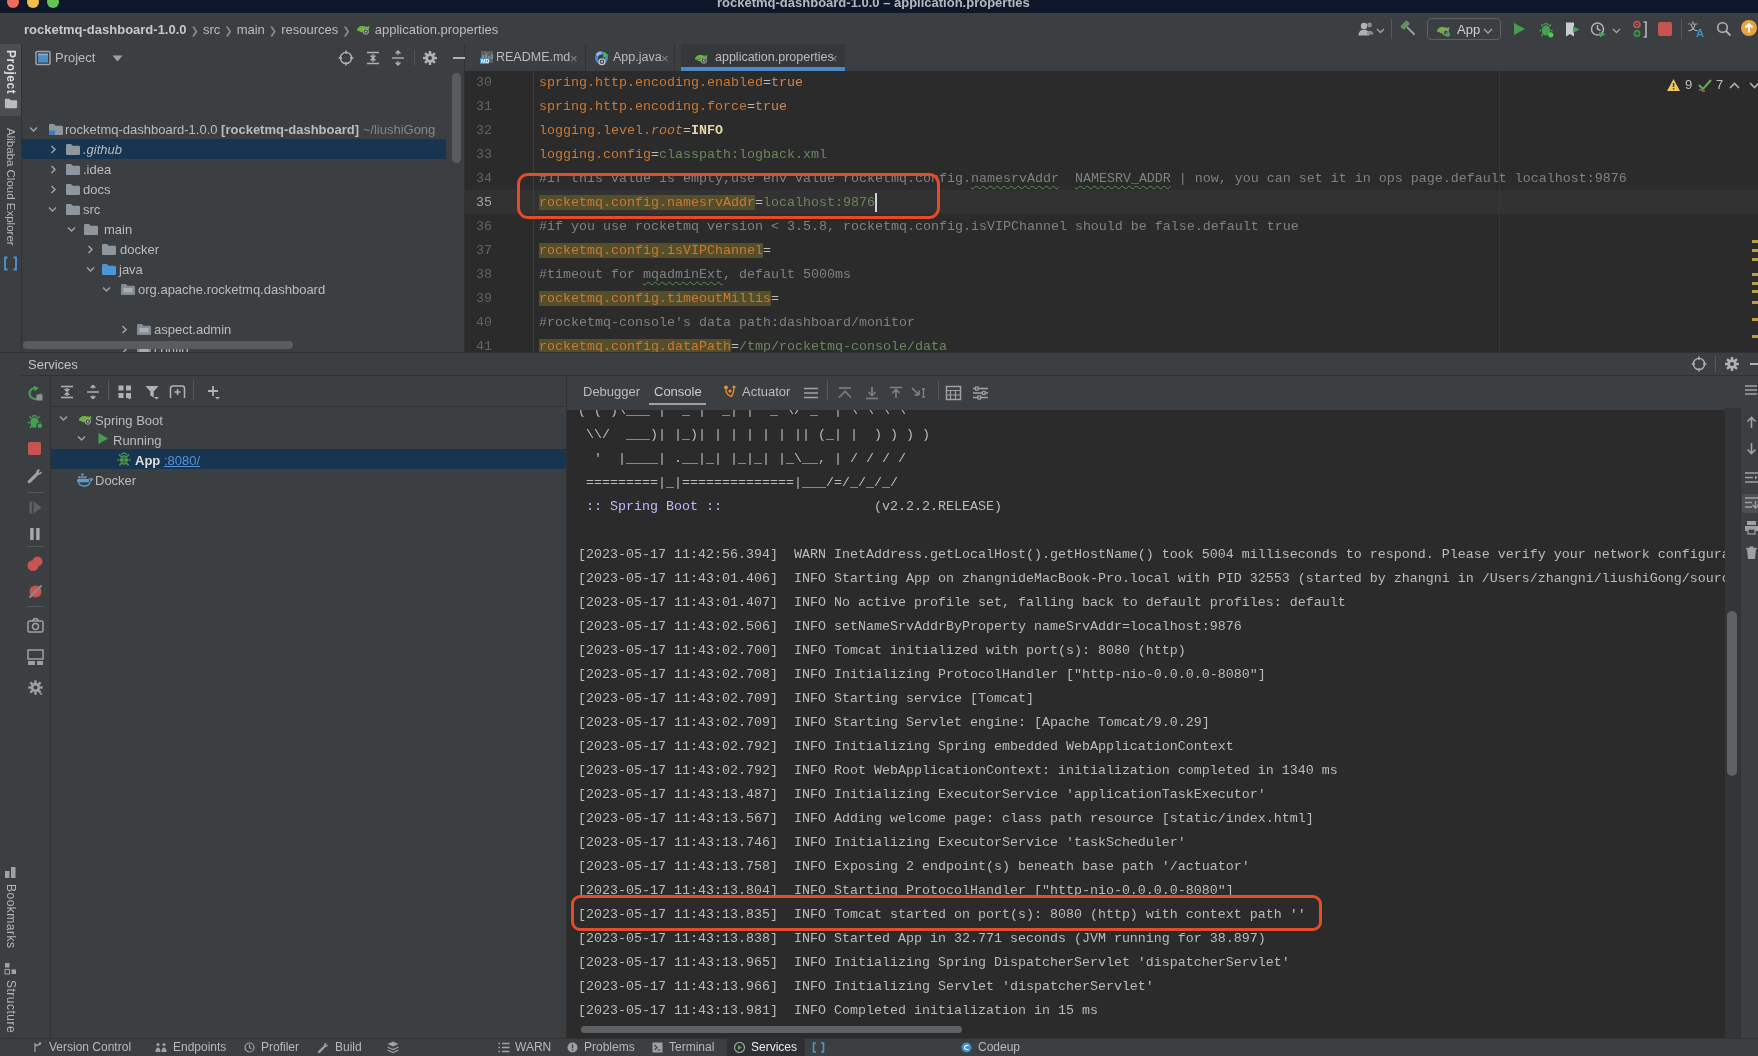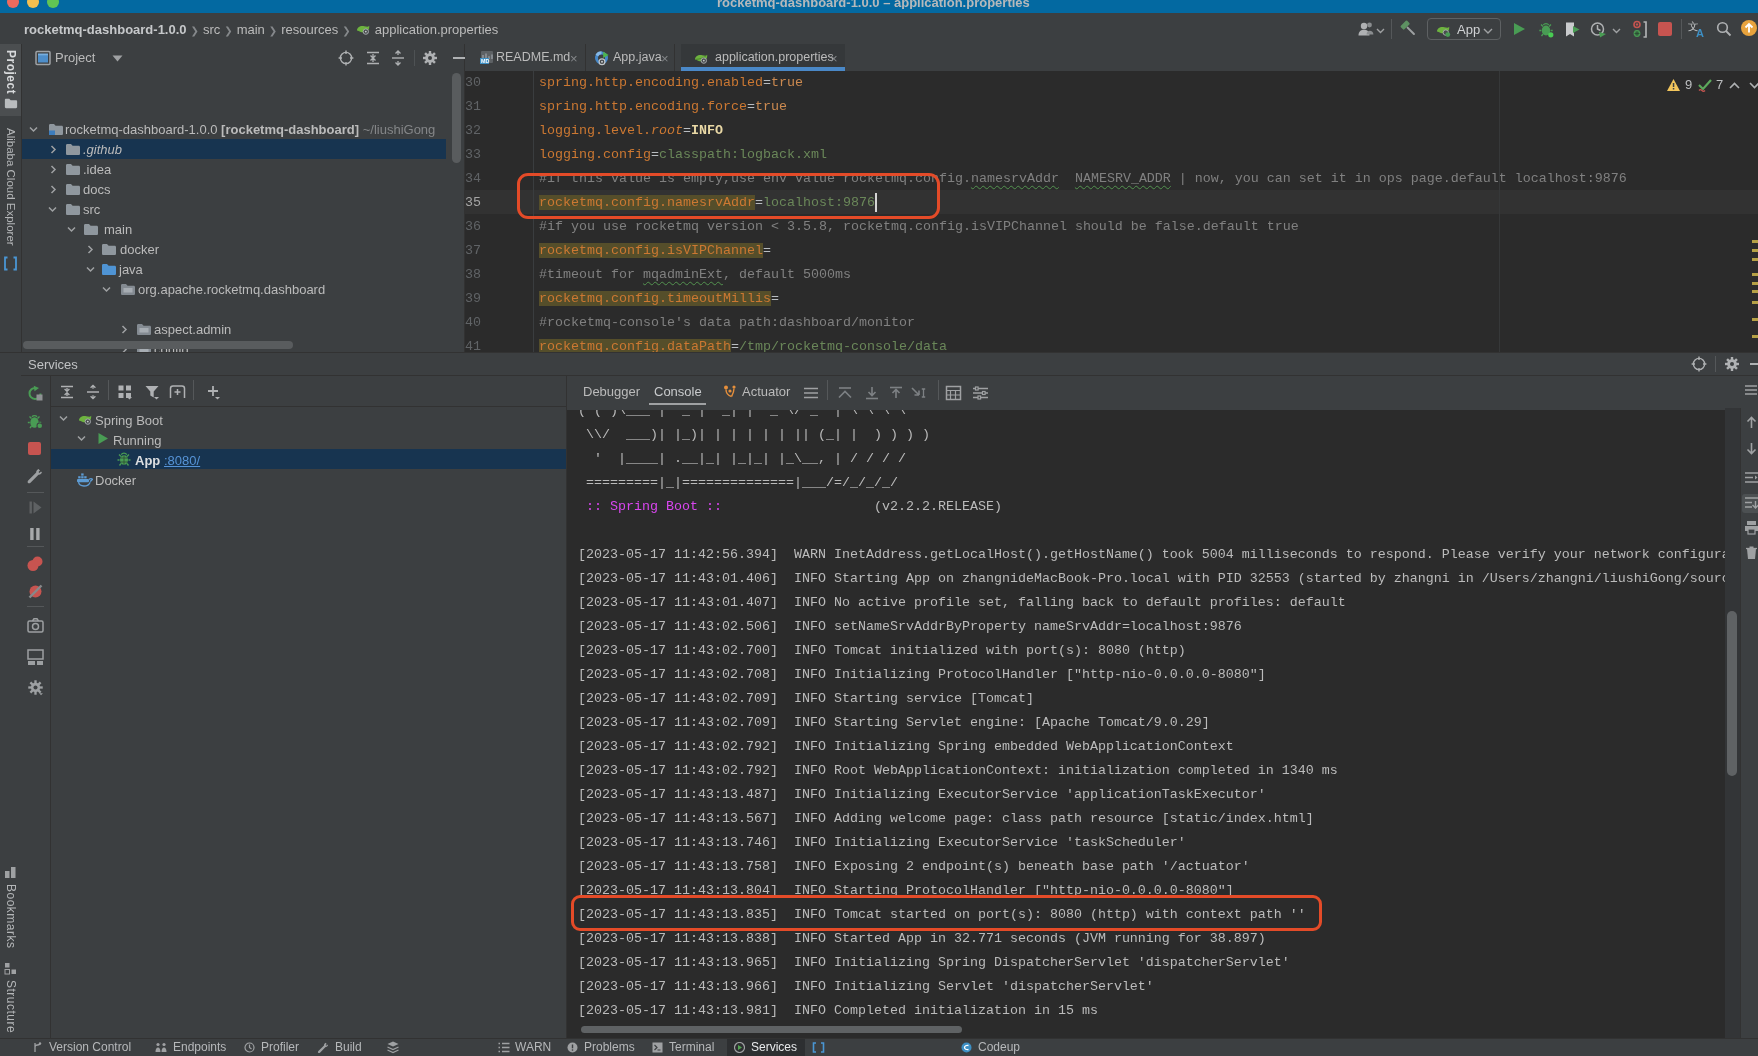--- a/index.html
+++ b/index.html
@@ -25,21 +25,21 @@
   .vg { color:#6a8759; }
   .vi { color:#e9d8a5; font-weight:bold; }
   .c { color:#808080; }
   .hl { background:#554e2a; }
   .wavy { text-decoration:underline wavy #53924f 1px; text-underline-offset:3px; }
 </style>
 </head>
 <body>
 <div id="app">
 
-  <div class="abs chrome" style="left:0; top:0; width:1758px; height:13px; background:#0369a1;">
+  <div class="abs chrome" style="left:0; top:0; width:1758px; height:13px; background:#0f172a;">
     <div class="abs" style="left:7px; top:-4px; width:12px; height:12px; border-radius:6px; background:#ed6a5e;"></div>
     <div class="abs" style="left:27px; top:-4px; width:12px; height:12px; border-radius:6px; background:#f4bf4f;"></div>
     <div class="abs" style="left:47px; top:-4px; width:12px; height:12px; border-radius:6px; background:#61c454;"></div>
     <div class="abs" style="left:717px; top:-7px; width:450px; height:16px; overflow:hidden;">
       <span class="ui" style="font-weight:bold; color:#b6b9bb;">rocketmq-dashboard-1.0.0 – application.properties</span>
     </div>
   </div>
 
   <div class="abs chrome" style="left:0; top:13px; width:1758px; height:31px;"></div>
   <div class="sep-h" style="left:0; top:44px; width:1758px;"></div>
@@ -354,21 +354,21 @@
       <span class="lbl" style="left:34px;">application.properties</span>
       <span class="x" style="left:149px;">×</span>
       <div class="abs" style="left:0; bottom:0; width:164px; height:4px; background:#4a88c7;"></div>
     </div>
   </div>
 
   <div id="editor" class="abs" style="left:465px; top:71px; width:1293px; height:281px; background:#2b2b2b; overflow:hidden;">
     <div class="abs" style="left:0; top:119px; width:1293px; height:24px; background:#323232;"></div>
     <div class="abs" style="left:68px; top:0; width:1px; height:281px; background:#3a3d3f;"></div>
     <div class="abs" style="left:1034px; top:0; width:1px; height:281px; background:#363839;"></div>
-    <pre class="abs mono" style="left:0; top:0; width:27px; color:#606366;">30
+    <pre class="abs mono" style="left:0; top:0; width:27px; text-align:right; color:#606366;">30
 31
 32
 33
 34
 <span style="color:#a5a5a5;">35</span>
 36
 37
 38
 39
 40
@@ -564,21 +564,21 @@
         <rect x="5.2" y="1.4" width="2.4" height="2.2" fill="#5d9bd3"></rect>
         <path d="M13 7.6 C14.5 6.2 16 6.8 16.5 7.2 C15.8 7.8 15.6 9 13.8 9.4 M2.5 10.2 C3 12.5 5 14 8 14 C11.5 14 13.5 12 14.2 10.2" fill="none" stroke="#5d9bd3" stroke-width="1.3"></path>
       </svg>
     <span class="abs ui" style="left:74px; top:120px;">Docker</span>
 
     <div id="console" class="abs" style="left:545px; top:57px; width:1159px; height:628px; background:#2b2b2b; overflow:hidden;">
         <pre class="mono" style="position:absolute; left:12px; top:-11px; color:#bbbbbb;">( ( )\___ | '_ | '_| | '_ \/ _` | \ \ \ \
  \\/  ___)| |_)| | | | | | || (_| |  ) ) ) )
   '  |____| .__|_| |_|_| |_\__, | / / / /
  =========|_|==============|___/=/_/_/_/
- <span style="color:#d946ef;">:: Spring Boot ::</span>                   (v2.2.2.RELEASE)
+ <span style="color:#c4b5fd;">:: Spring Boot ::</span>                   (v2.2.2.RELEASE)
 
 [2023-05-17 11:42:56.394]  WARN InetAddress.getLocalHost().getHostName() took 5004 milliseconds to respond. Please verify your network configuration.
 [2023-05-17 11:43:01.406]  INFO Starting App on zhangnideMacBook-Pro.local with PID 32553 (started by zhangni in /Users/zhangni/liushiGong/source/rocketmq
 [2023-05-17 11:43:01.407]  INFO No active profile set, falling back to default profiles: default
 [2023-05-17 11:43:02.506]  INFO setNameSrvAddrByProperty nameSrvAddr=localhost:9876
 [2023-05-17 11:43:02.700]  INFO Tomcat initialized with port(s): 8080 (http)
 [2023-05-17 11:43:02.708]  INFO Initializing ProtocolHandler ["http-nio-0.0.0.0-8080"]
 [2023-05-17 11:43:02.709]  INFO Starting service [Tomcat]
 [2023-05-17 11:43:02.709]  INFO Starting Servlet engine: [Apache Tomcat/9.0.29]
 [2023-05-17 11:43:02.792]  INFO Initializing Spring embedded WebApplicationContext

